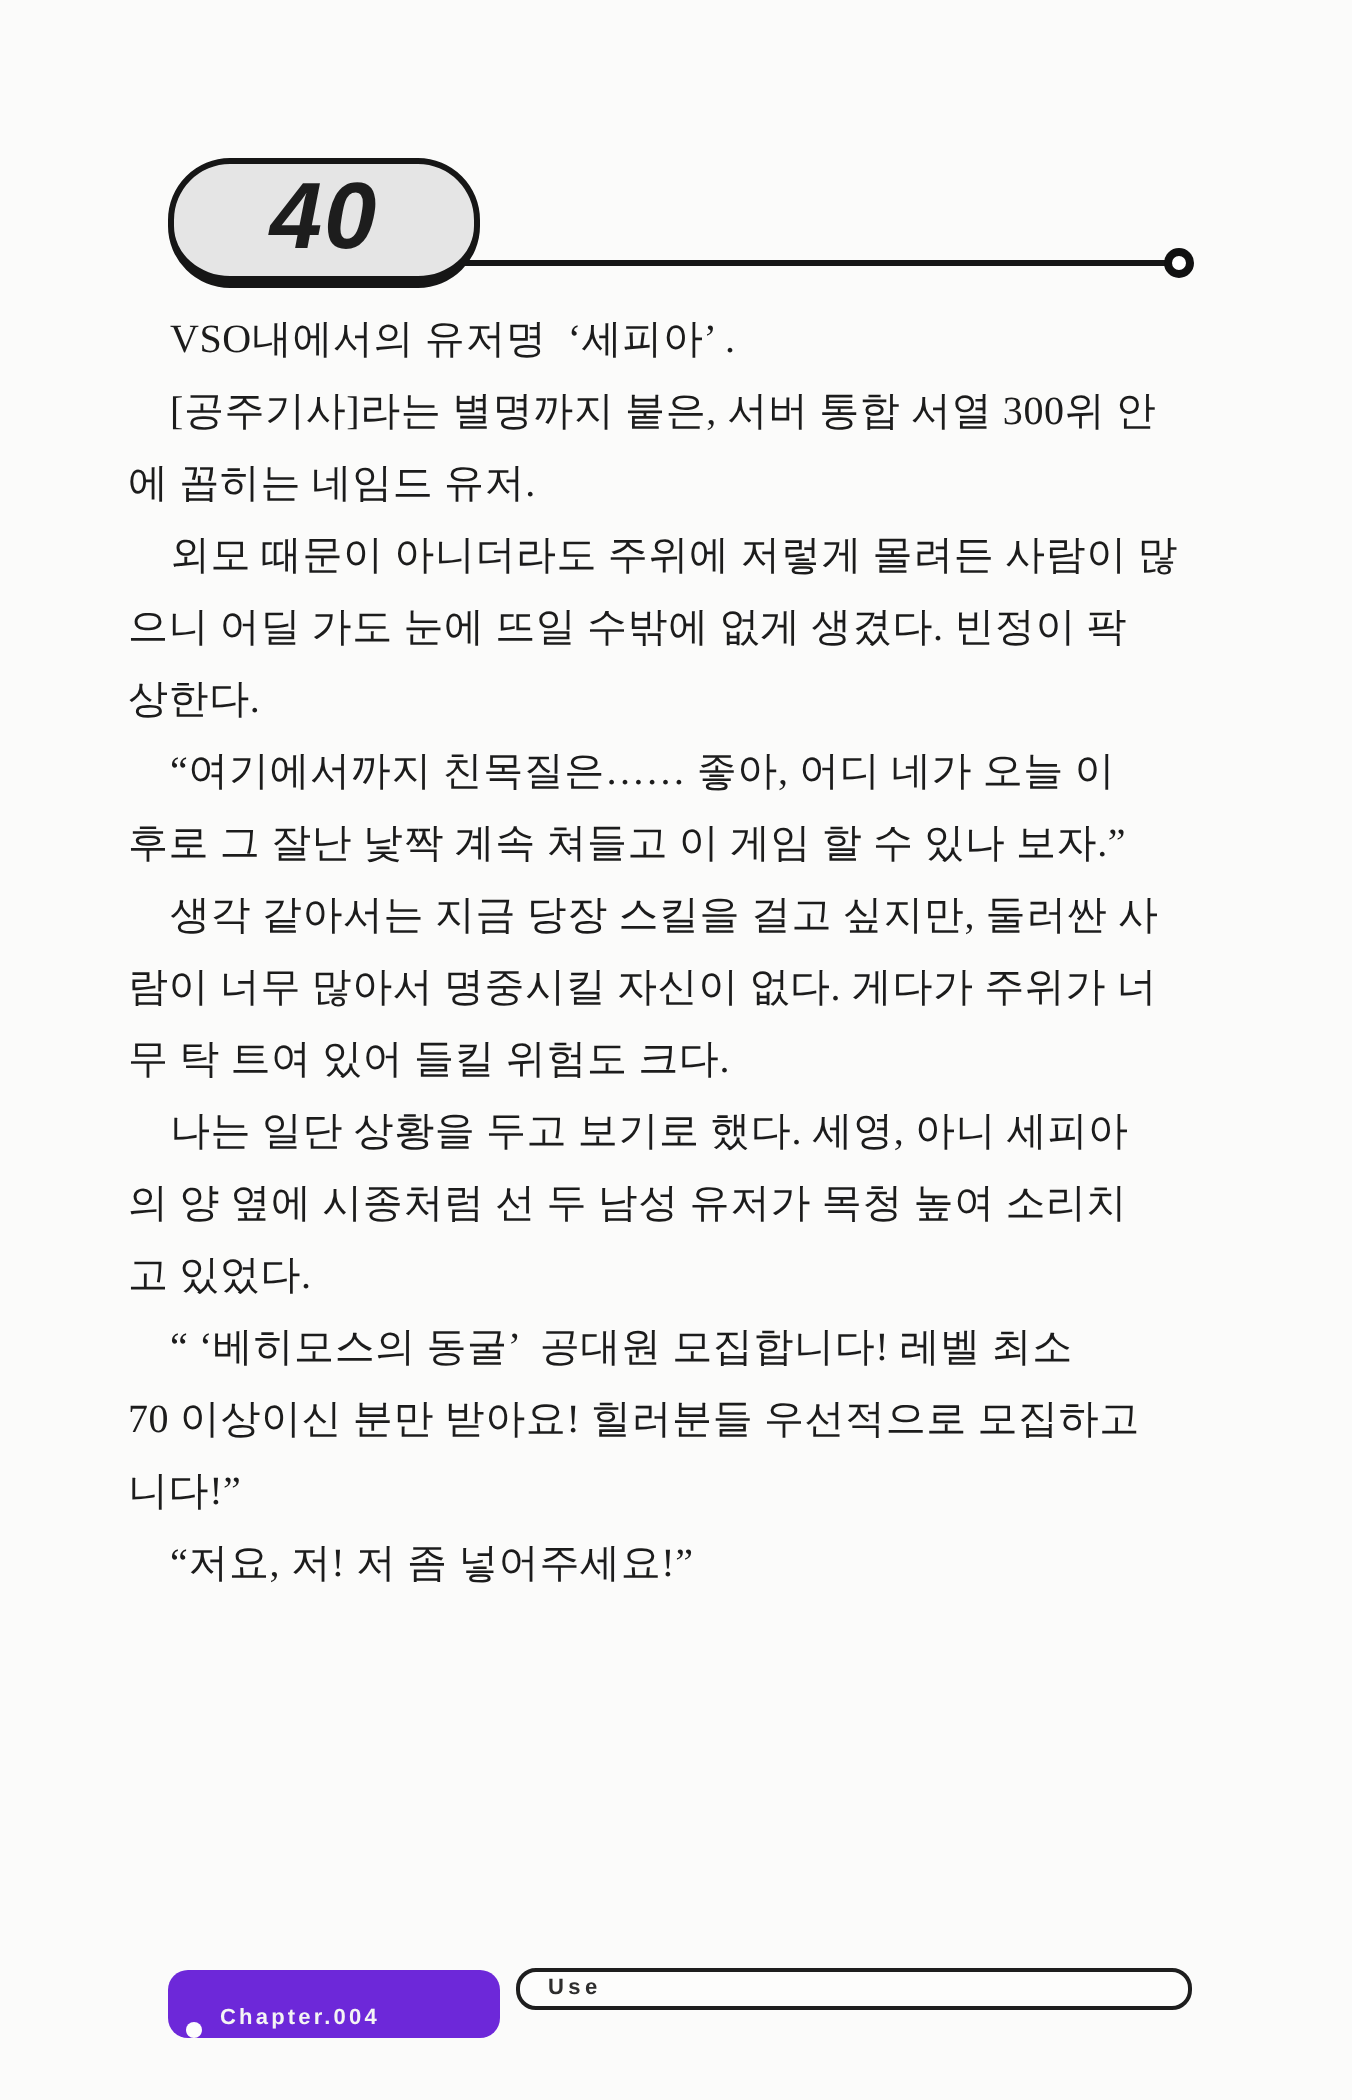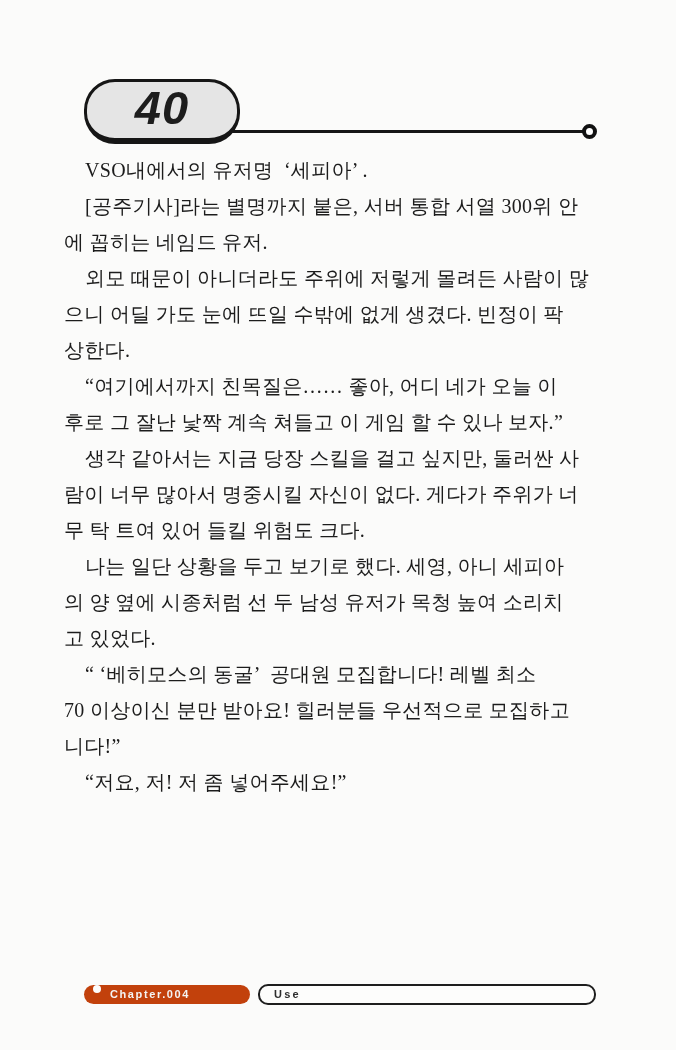--- a/index.html
+++ b/index.html
@@ -85,25 +85,25 @@
   .line.ind {
     text-indent: 21px;
   }
 
   
   .chapter-badge {
     position: absolute;
     left: 84px;
     top: 985px;
     width: 166px;
-    height: 19px;
-    background: #c2410c;
+    height: 34px;
+    background: #6d28d9;
     border-radius: 10px;
     display: flex;
-    align-items: flex-start;
+    align-items: flex-end;
     z-index: 2;
   }
   .bullet-dot {
     width: 8px;
     height: 8px;
     border-radius: 50%;
     background: #fdfdfd;
     margin-left: 9px;
     flex: 0 0 auto;
   }

